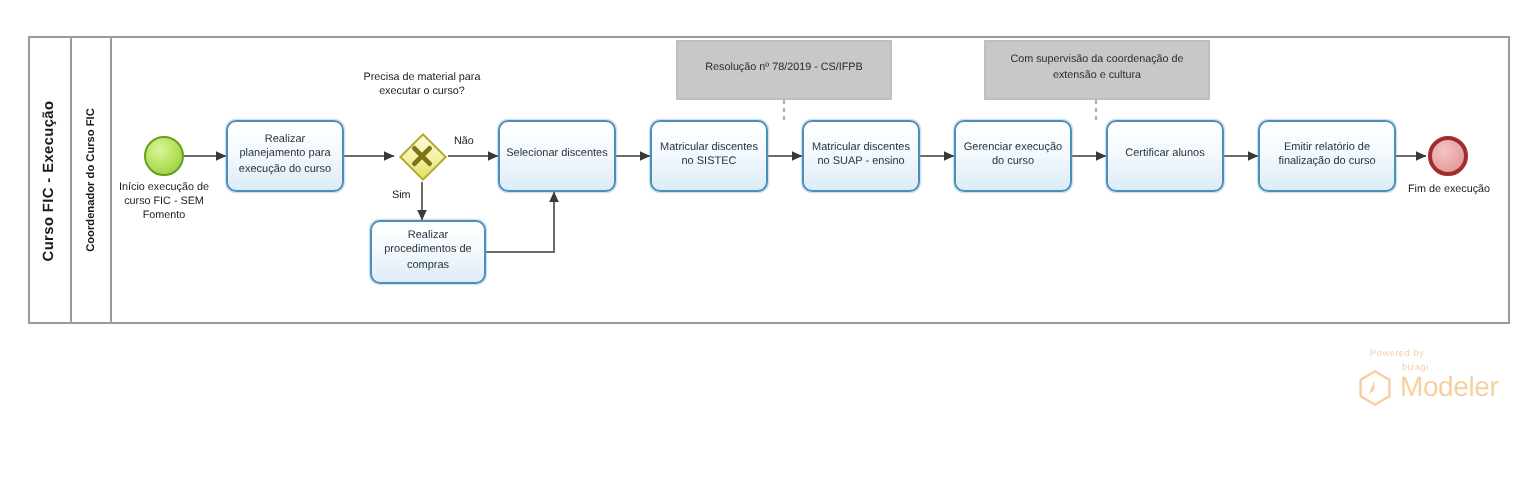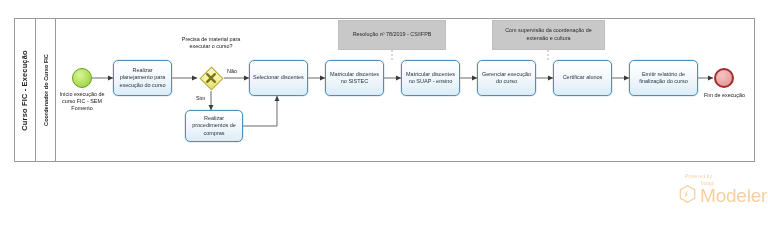--- a/index.html
+++ b/index.html
@@ -157,21 +157,21 @@
   .wm-powered{
     position:absolute;left:14px;top:0;
     font-size:4.6px;color:#f6cfa4;letter-spacing:.3px;
   }
   .wm-bizagi{
     position:absolute;left:30px;top:7px;
     font-size:4.6px;color:#f6cfa4;letter-spacing:.2px;
   }
   .wm-modeler{
     position:absolute;left:29px;top:11px;
-    font-size:19px;color:#f8cfa0;letter-spacing:-.2px;
+    font-size:14px;color:#f8cfa0;letter-spacing:-.2px;
     font-weight:400;
   }
   .wm-logo{position:absolute;left:8px;top:11px;width:17px;height:18px;}
 </style>
 </head>
 <body>
 
 <div id="canvas">
 
   <div class="pool"></div>

